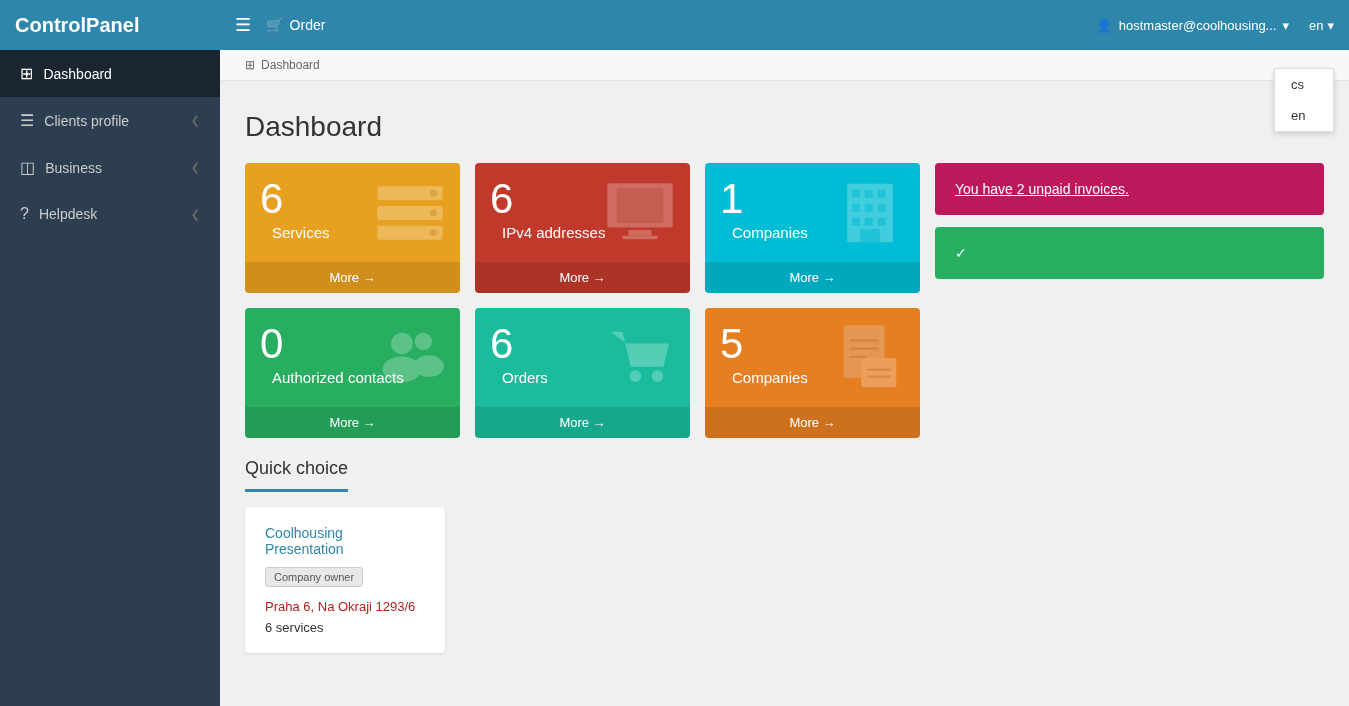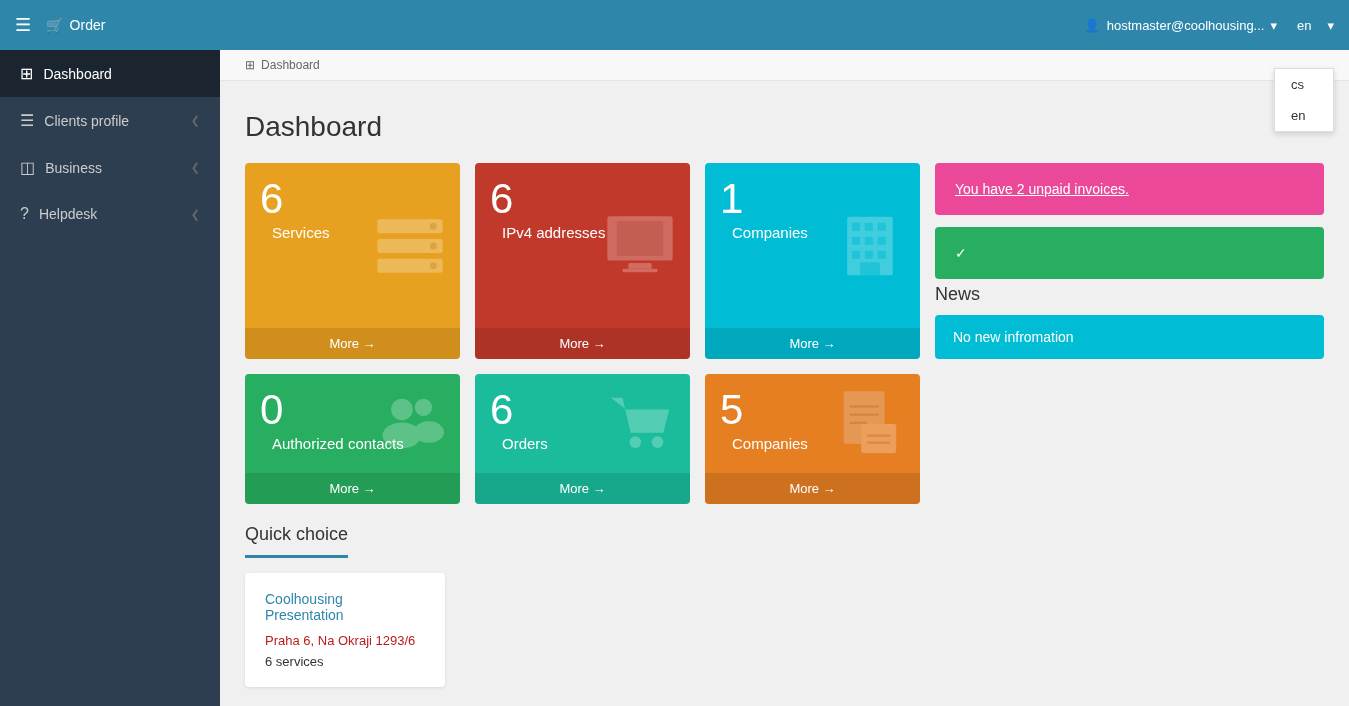--- a/index.html
+++ b/index.html
@@ -46,21 +46,21 @@
       cursor: pointer;
       font-size: 13px;
       margin-right: 20px;
     }
     .topnav-lang {
       color: white;
       cursor: pointer;
       font-size: 13px;
       display: flex;
       align-items: center;
-      gap: 16px;
+      gap: 4px;
     }
 
     
     .lang-dropdown {
       position: absolute;
       right: 0;
       top: 50px;
       background: white;
       border: 1px solid #ddd;
       z-index: 200;
@@ -178,21 +178,21 @@
     }
 
     .card-services { background: #e8a020; }
     .card-ipv4 { background: #c0392b; }
     .card-companies { background: #00bcd4; }
     .card-contacts { background: #27ae60; }
     .card-orders { background: #1abc9c; }
     .card-invoices { background: #e67e22; }
 
     .alert-card-red {
-      background: #ec4899;
+      background: #be185d;
       border-radius: 4px;
       padding: 18px 20px;
       color: white;
       cursor: pointer;
     }
     .alert-card-red a {
       color: white;
       text-decoration: underline;
       font-size: 14px;
     }
@@ -282,20 +282,21 @@
       transform: translateY(-50%);
       opacity: 0.25;
       width: 70px;
       height: 70px;
     }
   </style>
 </head>
 <body>
 
 <div class="topnav">
+  <div class="topnav-brand">ControlPanel</div>
   <div class="topnav-menu-icon">☰</div>
   <div class="topnav-order">
     <span>🛒</span>
     <span>Order</span>
   </div>
   <div class="topnav-spacer"></div>
   <div class="topnav-user">
     <span>👤</span>
     <span>hostmaster@coolhousing...</span>
     <span>▾</span>
@@ -411,24 +412,20 @@
           </div>
         </div>
 
         <div style="flex:1;">
           <div class="alert-card-red">
             <a href="#">You have 2 unpaid invoices.</a>
           </div>
           <div class="alert-card-green" style="margin-top:12px;">
             <span>✓</span>
           </div>
-          <div class="news-section">
-            <div class="news-title">News</div>
-            <div class="news-item">No new infromation</div>
-          </div>
         </div>
       </div>
 
       <div style="display:flex; gap:15px; margin-bottom:20px;">
 
         <div class="card card-contacts" style="width:215px; flex-shrink:0;">
           <div class="card-body">
             <div class="card-count">0</div>
             <div class="card-label">Authorized contacts</div>
             <svg class="people-icon-svg" viewBox="0 0 65 55" fill="white">
@@ -476,20 +473,21 @@
           <div class="card-footer">
             <span>More →</span>
           </div>
         </div>
       </div>
 
       <div class="quick-choice">
         <div class="quick-choice-title">Quick choice</div>
         <div class="quick-choice-card">
           <div class="qc-company-name">Coolhousing Presentation</div>
+          <div><span class="qc-badge">Company owner</span></div>
           <div class="qc-address">Praha 6, Na Okraji 1293/6</div>
           <div class="qc-services">6 services</div>
         </div>
       </div>
     </div>
 
   </div>
 </div>
 
 </body></html>

